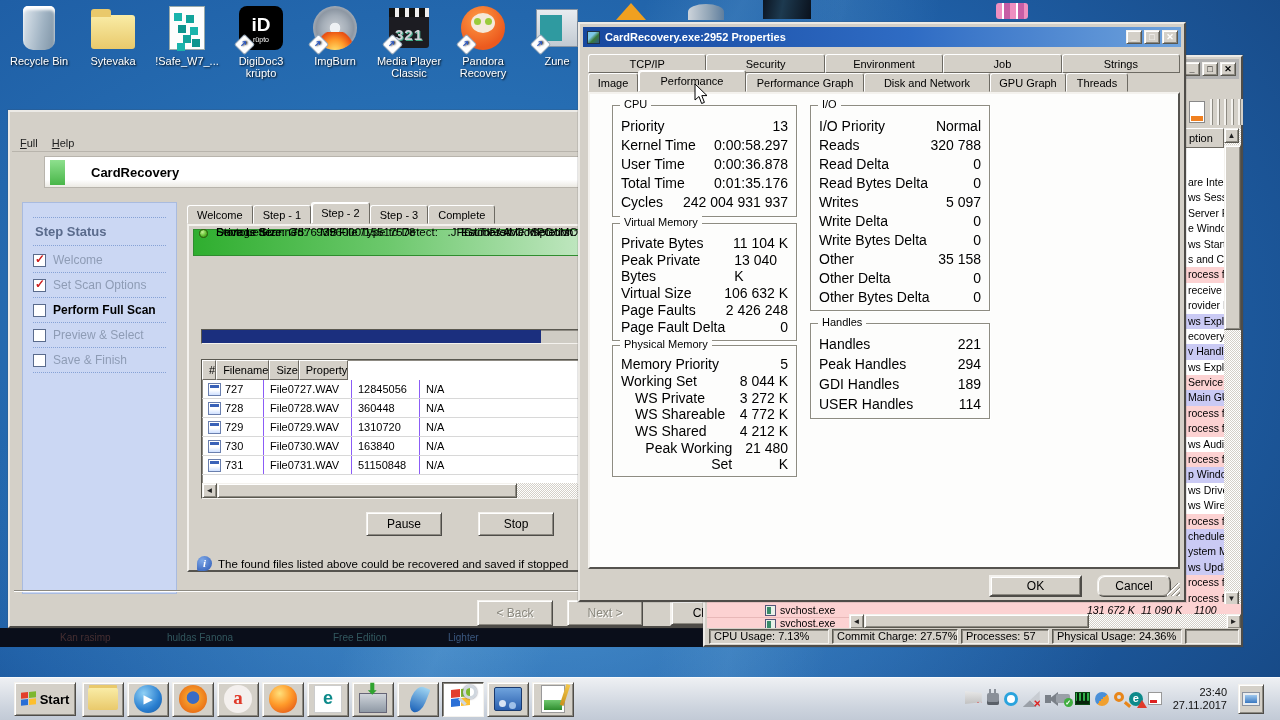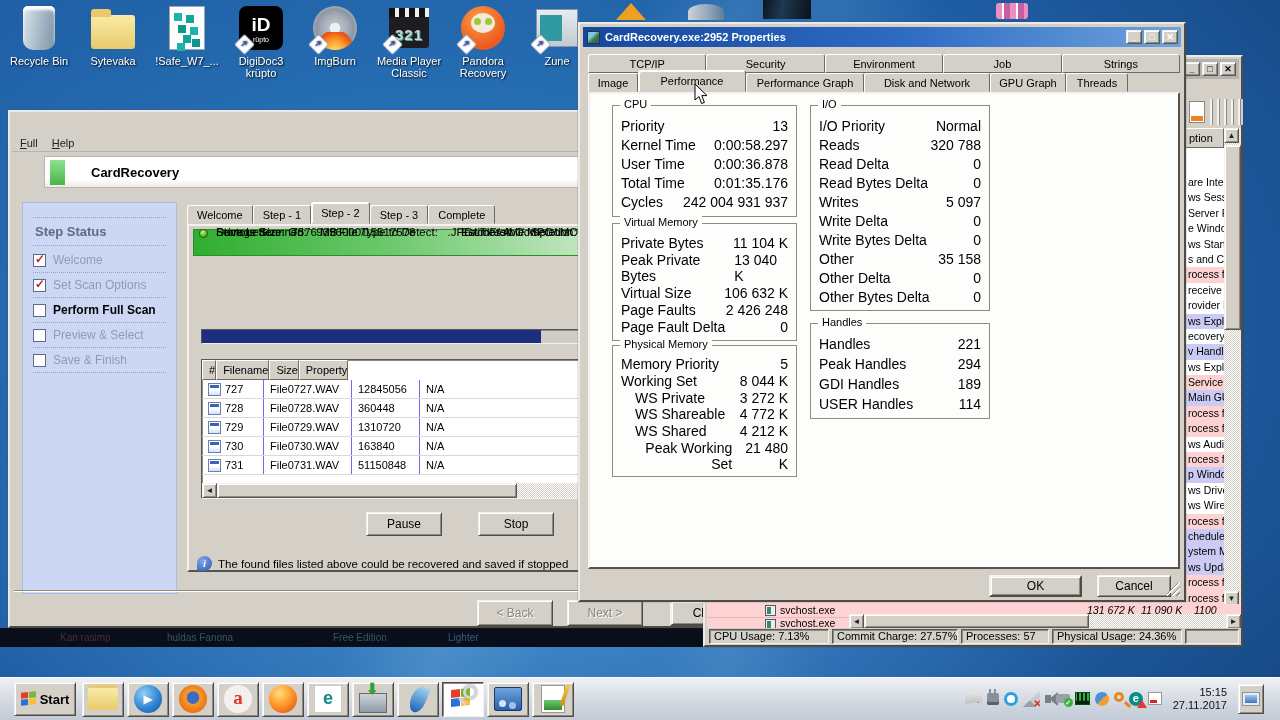--- a/index.html
+++ b/index.html
@@ -788,21 +788,21 @@
             </div>
             <div class="gb-row">
               <span>USER Handles</span>
               <span>114</span>
             </div>
           </div>
       </div>
     </div>
 
     <div class="btn abs" style="left:409px;top:551px;width:93px;height:22px;border-width:2px;">OK</div>
-    <div class="btn abs" style="left:517px;top:551px;width:74px;height:22px;">Cancel</div>
+    <div class="btn abs" style="left:517px;top:551px;width:74px;height:22px;border-radius:7px;">Cancel</div>
     <div class="dlg-grip"></div>
   </div>
 
   <svg class="abs cursor" width="14" height="21" viewBox="0 0 14 21">
     <polygon points="1,0 1,16 5,12.5 7.6,19.5 10.4,18.4 7.8,11.6 13,11.6" fill="#fff" stroke="#000" stroke-width="1"></polygon>
   </svg>
 
   <div class="taskbar">
     <div class="btn start-btn">
       <span class="startflag">
@@ -906,21 +906,21 @@
           <div class="tr tr-net"></div>
           <div class="tr tr-vol"></div>
           <div class="tr tr-usb"></div>
           <div class="tr tr-matrix"></div>
           <div class="tr tr-orb"></div>
           <div class="tr tr-mag"></div>
           <div class="tr tr-eset2"></div>
           <div class="tr tr-redbox"></div>
         </div>
       <div class="tray-clock">
-        <div>15:15</div>
+        <div>23:40</div>
         <div>27.11.2017</div>
       </div>
       <div class="showdesk btn">
           <i></i>
         </div>
     </div>
   </div>
 
 </div>
 

